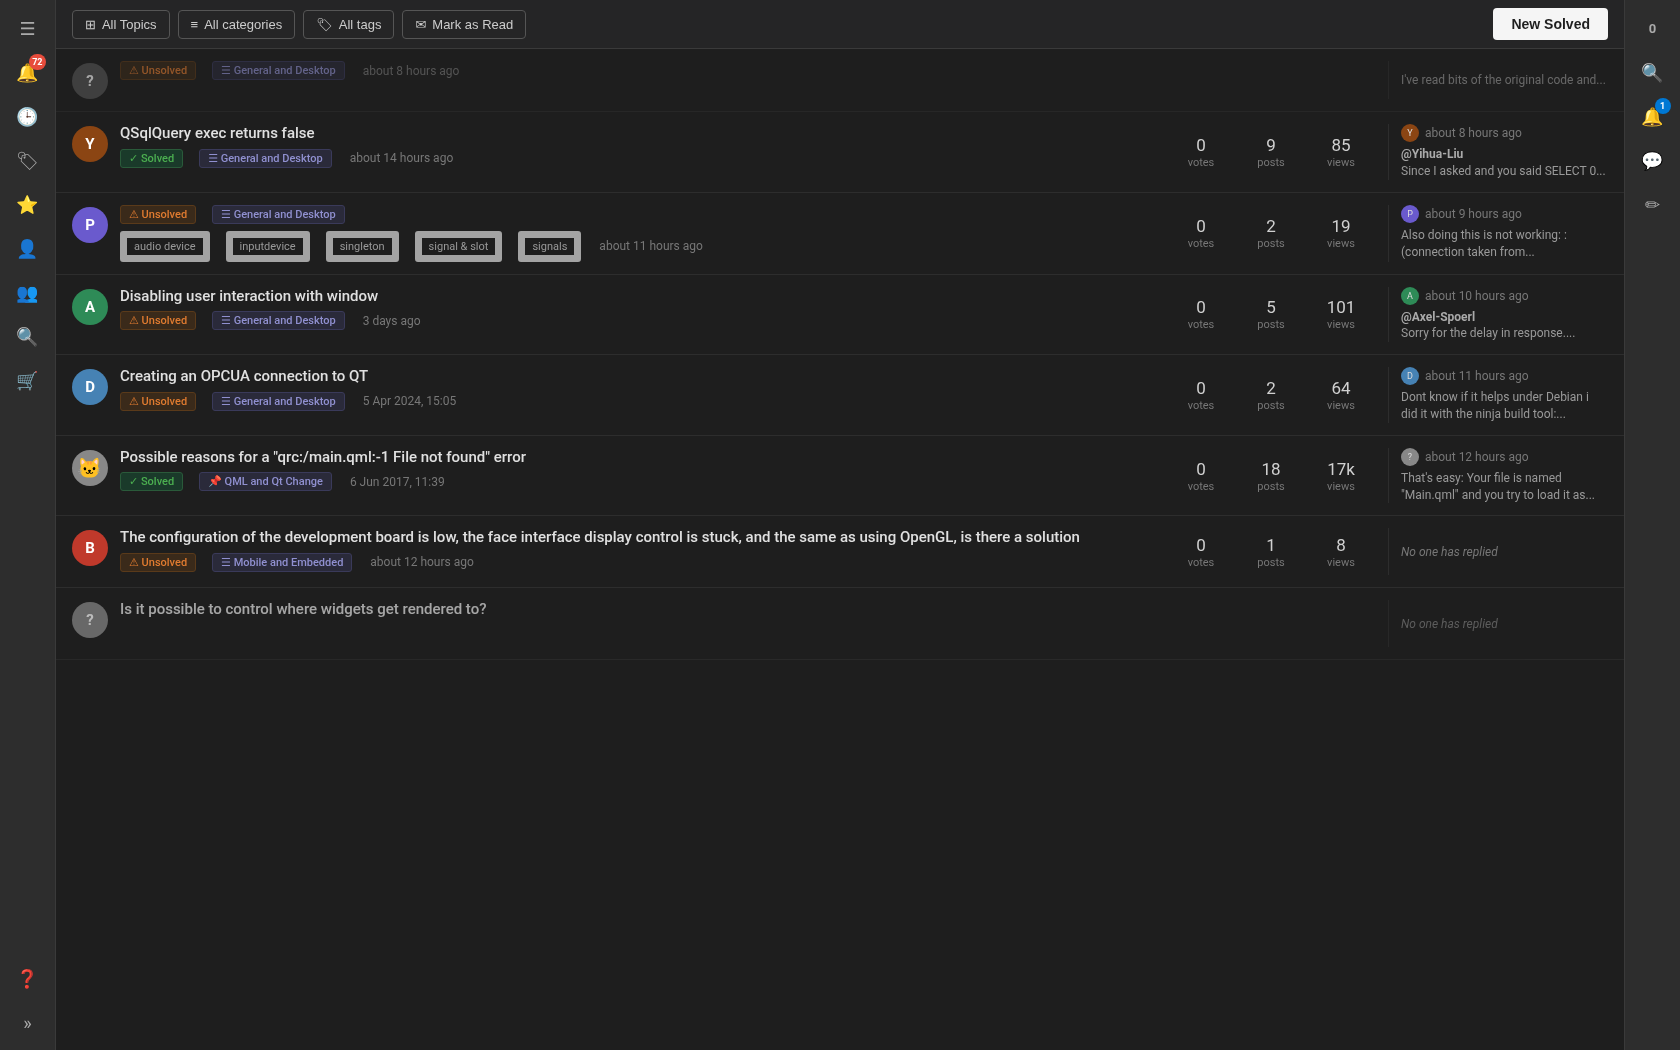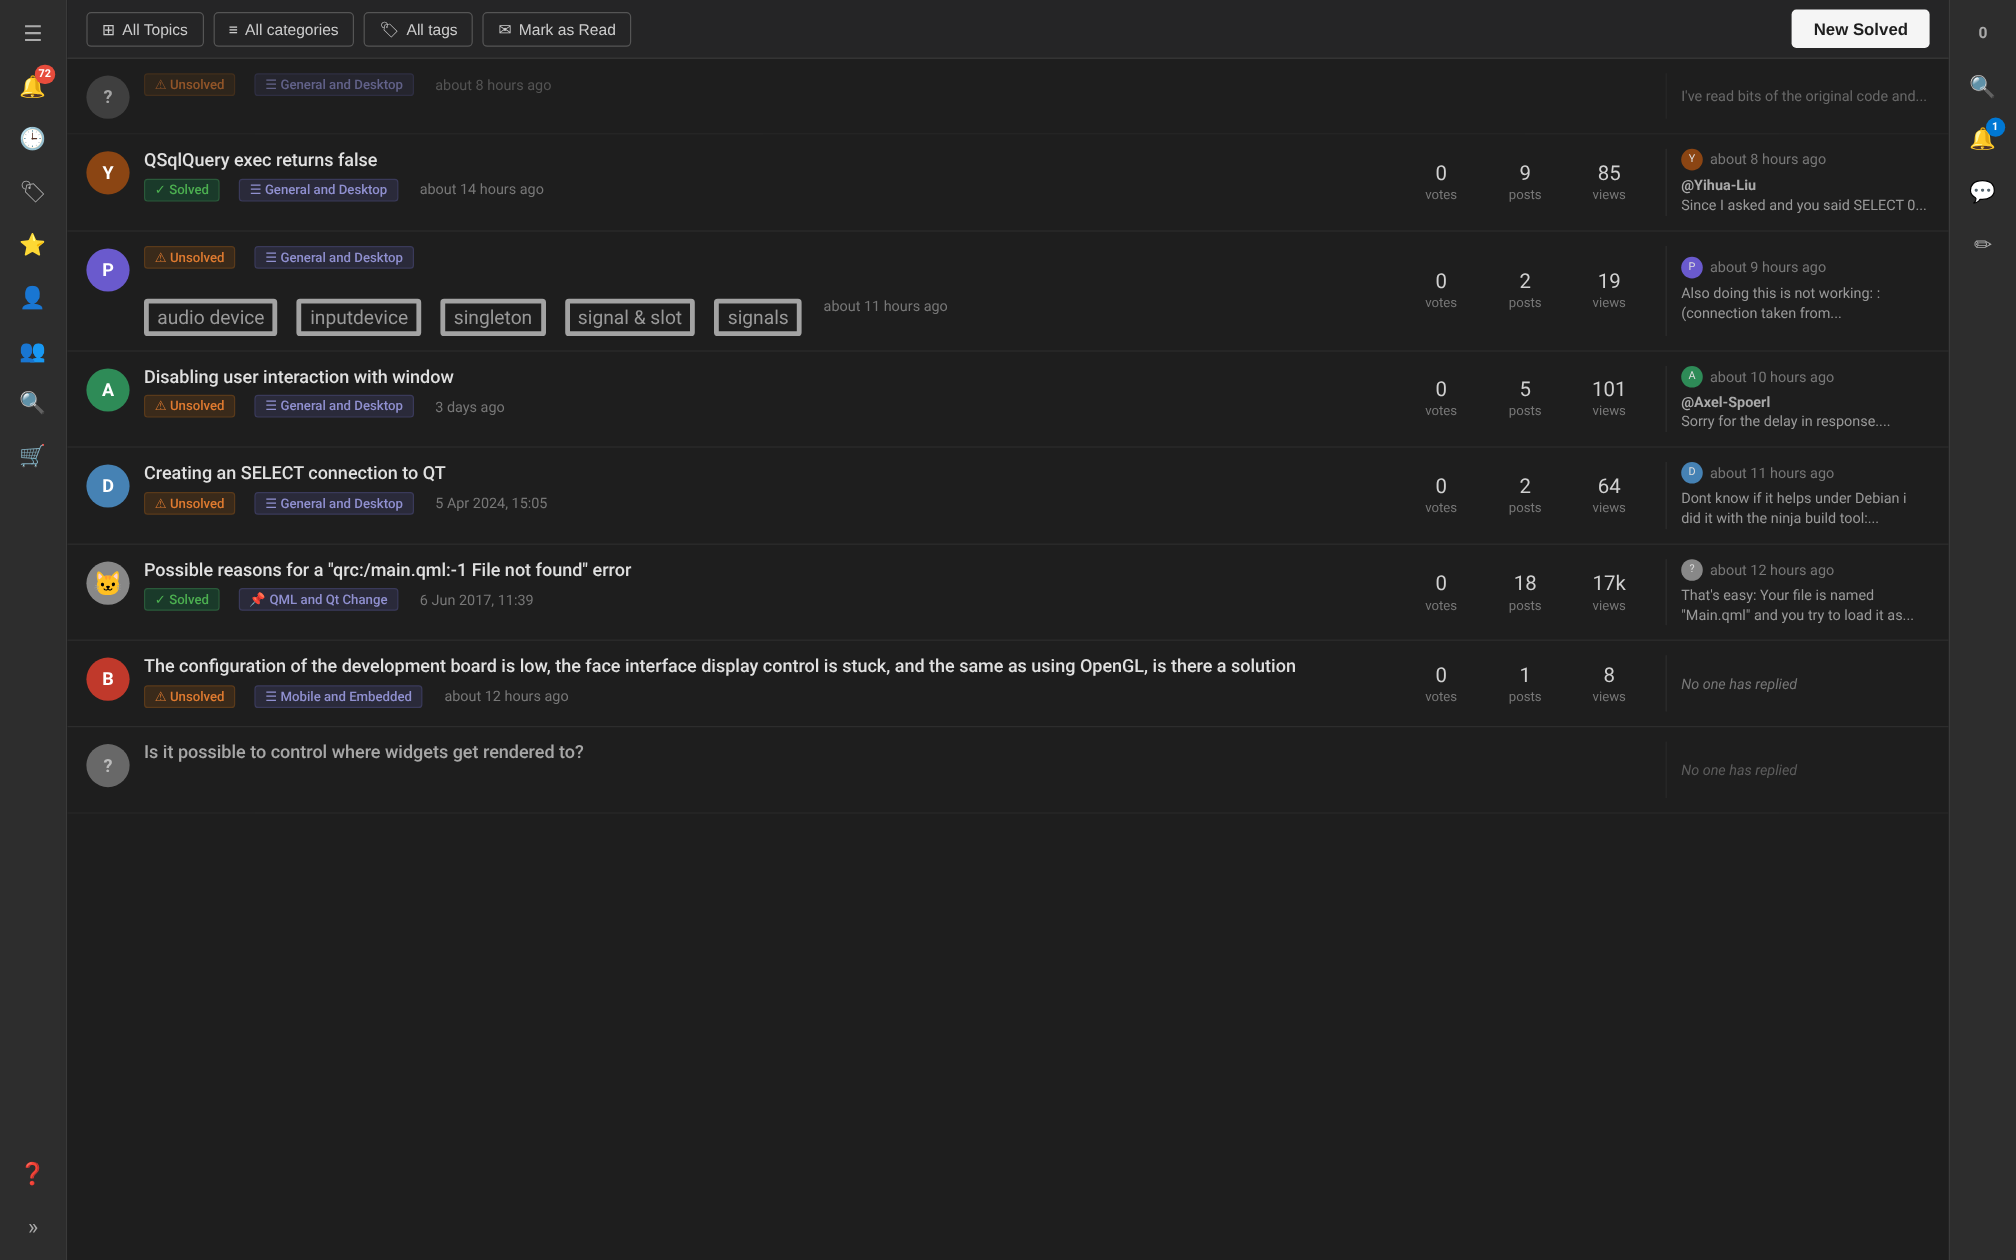--- a/index.html
+++ b/index.html
@@ -176,26 +176,25 @@
       border-radius: 3px;
       font-size: 11px;
       font-weight: 500;
     }
     .tag-unsolved { background: #3a2a1a; color: #e07b30; border: 1px solid #5a3a1a; }
     .tag-solved { background: #1a3a2a; color: #4caf50; border: 1px solid #2a5a3a; }
     .tag-category { background: #2a2a3a; color: #9090d0; border: 1px solid #3a3a5a; }
     .tag-qml { background: #2a2a3a; color: #9090d0; border: 1px solid #3a3a5a; }
     .tag-plain {
       background: transparent;
-      border: 4px solid #a3a3a3;
+      border: 7px solid #a3a3a3;
       color: #999;
       padding: 2px 7px;
       border-radius: 3px;
-      font-size: 16px;
-      margin-top: 18px;
+      font-size: 11px;
     }
     .topic-time {
       color: #777;
       font-size: 12px;
       margin-left: 2px;
     }
 
     
     .topic-stats {
       display: flex;
@@ -439,21 +438,21 @@
         </div>
         <div class="last-preview">
           <strong>@Axel-Spoerl</strong><br>Sorry for the delay in response....
         </div>
       </div>
     </div>
 
     <div class="topic-row">
       <div class="topic-avatar" style="background:#4682b4;">D</div>
       <div class="topic-body">
-        <div class="topic-title">Creating an SELECT connection to QT</div>
+        <div class="topic-title">Creating an OPCUA connection to QT</div>
         <div class="topic-meta">
           <span class="tag tag-unsolved">⚠ Unsolved</span>
           <span class="tag tag-category">☰ General and Desktop</span>
           <span class="topic-time">5 Apr 2024, 15:05</span>
         </div>
       </div>
       <div class="topic-stats">
         <div class="stat-col">
           <span class="stat-value">0</span>
           <span class="stat-label">votes</span>

